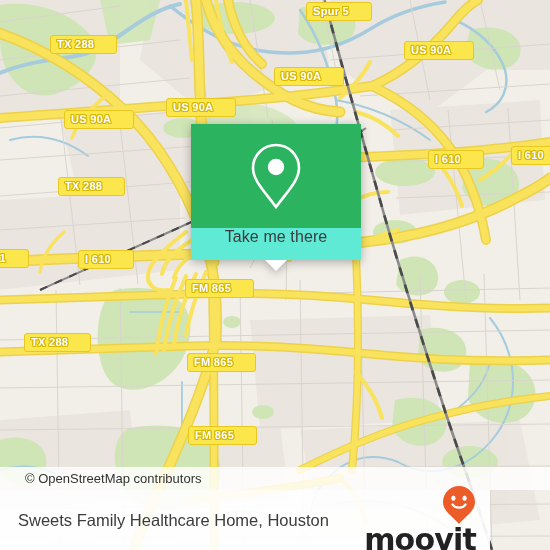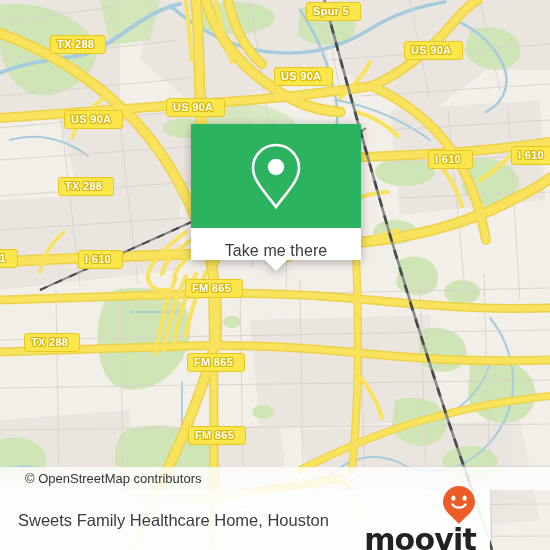--- a/index.html
+++ b/index.html
@@ -30,21 +30,21 @@
   .shield {
     position: absolute;
     background: #fbe74b;
     border: 1.5px solid #e8c820;
     border-radius: 3px;
     color: #ffffff;
     font-size: 11px;
     font-weight: bold;
     font-family: "Liberation Sans", sans-serif;
     letter-spacing: 0.3px;
-    padding: 2px 11px 3px 6px;
+    padding: 2px 22px 3px 6px;
     white-space: nowrap;
     line-height: 12px;
     text-shadow:
       -1px -1px 0 #d8b800, 1px -1px 0 #d8b800,
       -1px  1px 0 #d8b800, 1px  1px 0 #d8b800,
        0px -1px 0 #d8b800, 0px  1px 0 #d8b800,
       -1px  0px 0 #d8b800, 1px  0px 0 #d8b800;
     box-sizing: border-box;
     z-index: 30;
   }
@@ -59,24 +59,24 @@
     filter: drop-shadow(0 2px 5px rgba(0,0,0,0.30));
   }
   #popup-green {
     background: #2cb35f;
     height: 104px;
     display: flex;
     align-items: center;
     justify-content: center;
   }
   #popup-white {
-    background: #ffffff;
+    background: #5eead4;
     height: 32px;
     display: flex;
-    align-items: flex-end;
+    align-items: flex-start;
     justify-content: center;
     position: relative;
   }
   #popup-label {
     color: #3b3b3b;
     font-size: 16px;
     font-family: "Liberation Sans", sans-serif;
     letter-spacing: 0.1px;
   }
   #popup-pointer {

